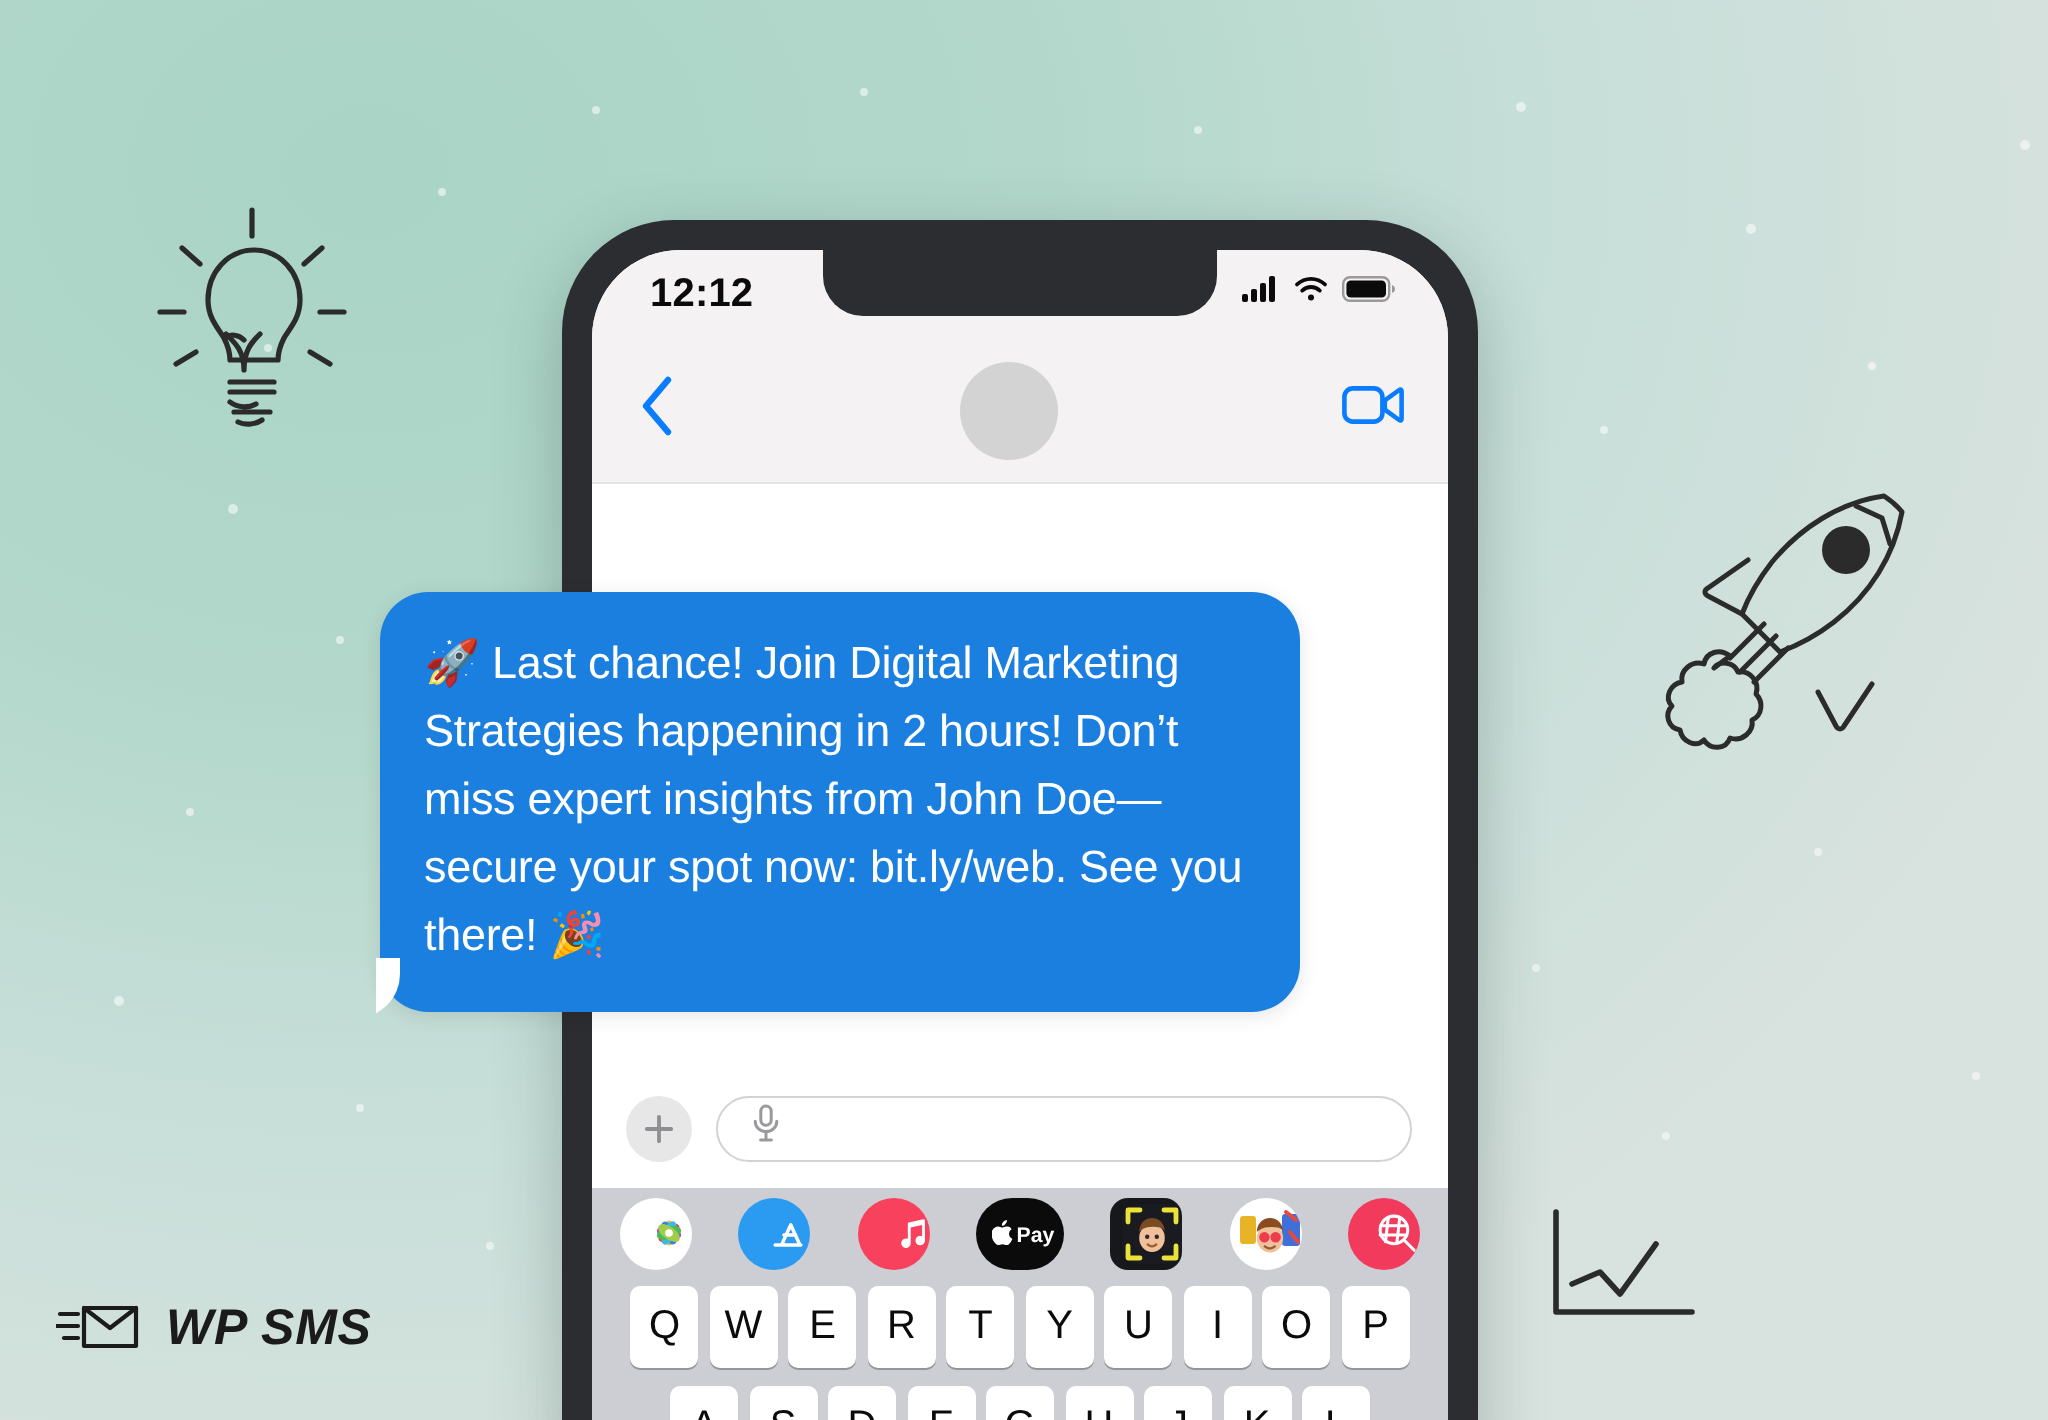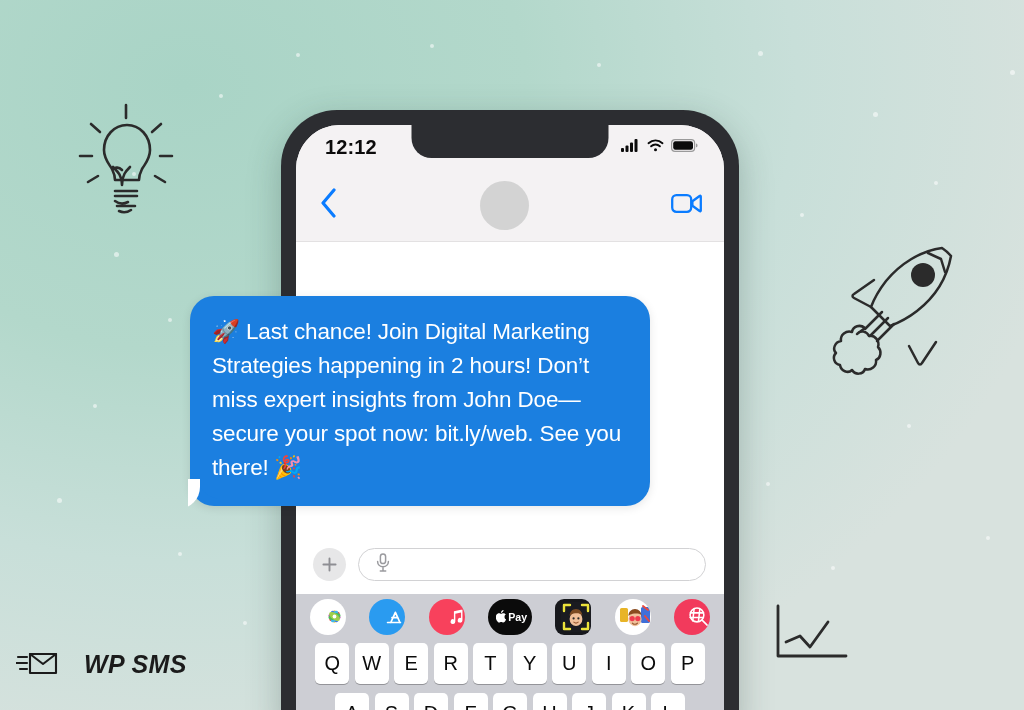--- a/index.html
+++ b/index.html
@@ -18,22 +18,22 @@
   
   .doodle { position:absolute; }
   .doodle svg { display:block; overflow:visible; }
 
   #doodle-bulb   { left:62px;  top:88px;  }
   #doodle-rocket { left:832px; top:238px; }
   #doodle-chart  { left:770px; top:602px; }
 
   
   #wp-logo {
-    position:absolute; left:16px; top:648px;
-    display:flex; align-items:center; gap:24px;
+    position:absolute; left:28px; top:648px;
+    display:flex; align-items:center; gap:11px;
   }
   #wp-logo .logo-text {
     font-size:25px; font-weight:bold; font-style:italic;
     letter-spacing:.4px; color:#1b1b1b;
     font-family:"Liberation Sans", sans-serif;
   }
 
   
   #phone {
     position:absolute; left:281px; top:110px;

